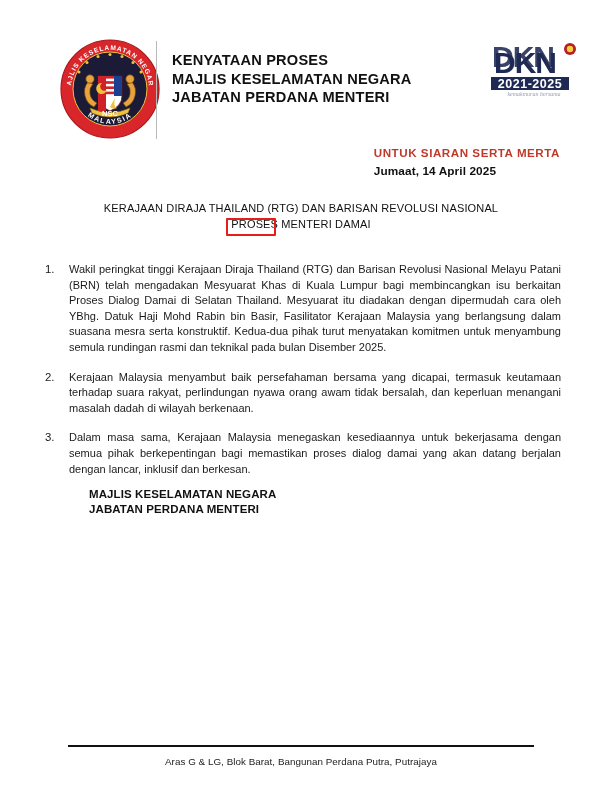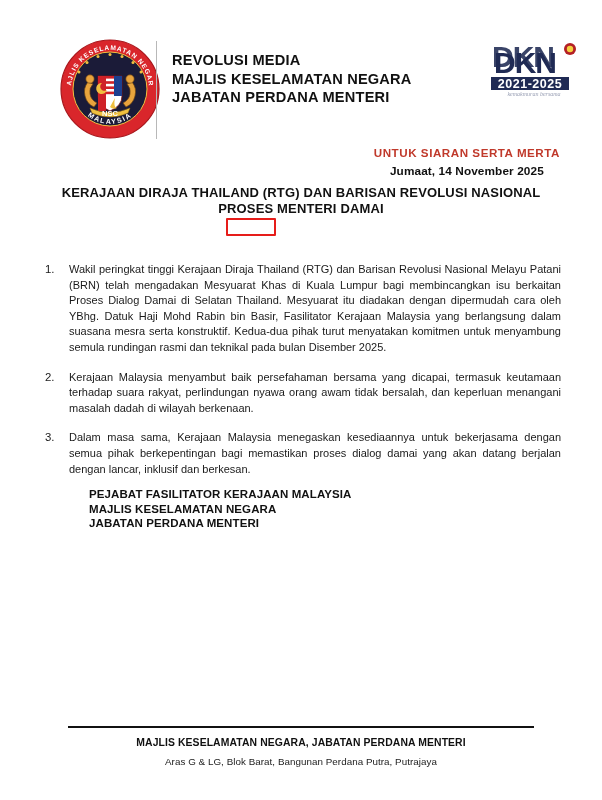--- a/index.html
+++ b/index.html
@@ -67,45 +67,45 @@
     top: 4px;
     width: 96px;
     height: 62px;
   }
 
   
   .release-block {
     position: absolute;
     top: 146px;
     right: 42px;
-    text-align: center;
+    text-align: left;
   }
   .release-line {
     font-size: 11.6px;
     font-weight: bold;
     color: #c0392b;
     letter-spacing: 0.55px;
   }
   .release-date {
     font-size: 11.8px;
     font-weight: bold;
     color: #111111;
     margin-top: 5px;
     letter-spacing: 0.1px;
   }
 
   
   .doc-title {
     position: absolute;
-    top: 185px;
+    top: 201px;
     left: 60px;
     width: 482px;
     text-align: center;
-    font-size: 13px;
-    font-weight: bold;
+    font-size: 11px;
+    font-weight: normal;
     line-height: 15.6px;
     letter-spacing: 0.15px;
     color: #111111;
   }
 
   .brn-highlight {
     position: absolute;
     left: 226px;
     top: 218px;
     width: 50px;
@@ -239,21 +239,21 @@
         </text>
         <text font-family="'Liberation Sans', sans-serif" font-size="7" font-weight="bold" fill="#ffffff" letter-spacing="1.6">
           <textPath href="#arcBottom" startOffset="50%" text-anchor="middle">MALAYSIA</textPath>
         </text>
       </svg>
     </div>
 
     <div class="header-divider"></div>
 
     <div class="header-text">
-      <div>REVOLUSI MEDIA</div>
+      <div>KENYATAAN PROSES</div>
       <div>MAJLIS KESELAMATAN NEGARA</div>
       <div>JABATAN PERDANA MENTERI</div>
     </div>
 
     <div class="dkn-logo">
       <svg viewBox="0 0 96 62" width="96" height="62" aria-hidden="true">
         <g>
           <text x="4" y="30" font-family="'Liberation Sans', sans-serif" font-size="30" font-weight="bold" fill="#3a4468" letter-spacing="-1">DKN</text>
           <text x="6" y="36" font-family="'Liberation Sans', sans-serif" font-size="30" font-weight="bold" fill="#1f2a54" letter-spacing="-1">DKN</text>
           <circle cx="82" cy="12" r="6" fill="#b42025"></circle>
@@ -261,21 +261,21 @@
           <rect x="3" y="40" width="78" height="13" fill="#1f2a54"></rect>
           <text x="42" y="50.5" font-family="'Liberation Sans', sans-serif" font-size="12.5" font-weight="bold" fill="#ffffff" text-anchor="middle" letter-spacing="0.5">2021-2025</text>
           <text x="46" y="59" font-family="'Liberation Serif', serif" font-size="6" fill="#9aa0b5" text-anchor="middle" font-style="italic">kemakmuran bersama</text>
         </g>
       </svg>
     </div>
   </div>
 
   <div class="release-block">
     <div class="release-line">UNTUK SIARAN SERTA MERTA</div>
-    <div class="release-date">Jumaat, 14 November 2025</div>
+    <div class="release-date">Jumaat, 14 April 2025</div>
   </div>
 
   <div class="doc-title">
     <div>KERAJAAN DIRAJA THAILAND (RTG) DAN BARISAN REVOLUSI NASIONAL</div>
     <div>PROSES MENTERI DAMAI</div>
   </div>
   <div class="brn-highlight"></div>
 
   <div class="body-list">
 
@@ -289,24 +289,22 @@
       <div class="para-text">Kerajaan Malaysia menyambut baik persefahaman bersama yang dicapai, termasuk keutamaan terhadap suara rakyat, perlindungan nyawa orang awam tidak bersalah, dan keperluan menangani masalah dadah di wilayah berkenaan.</div>
     </div>
 
     <div class="para">
       <div class="para-num">3.</div>
       <div class="para-text">Dalam masa sama, Kerajaan Malaysia menegaskan kesediaannya untuk bekerjasama dengan semua pihak berkepentingan bagi memastikan proses dialog damai yang akan datang berjalan dengan lancar, inklusif dan berkesan.</div>
     </div>
   </div>
 
   <div class="signature">
-    <div>PEJABAT FASILITATOR KERAJAAN MALAYSIA</div>
     <div>MAJLIS KESELAMATAN NEGARA</div>
     <div>JABATAN PERDANA MENTERI</div>
   </div>
 
   <div class="footer">
     <div class="footer-rule"></div>
-    <div class="footer-title">MAJLIS KESELAMATAN NEGARA, JABATAN PERDANA MENTERI</div>
     <div class="footer-addr">Aras G &amp; LG, Blok Barat, Bangunan Perdana Putra, Putrajaya</div>
   </div>
 
 </div>
 
 </body></html>

